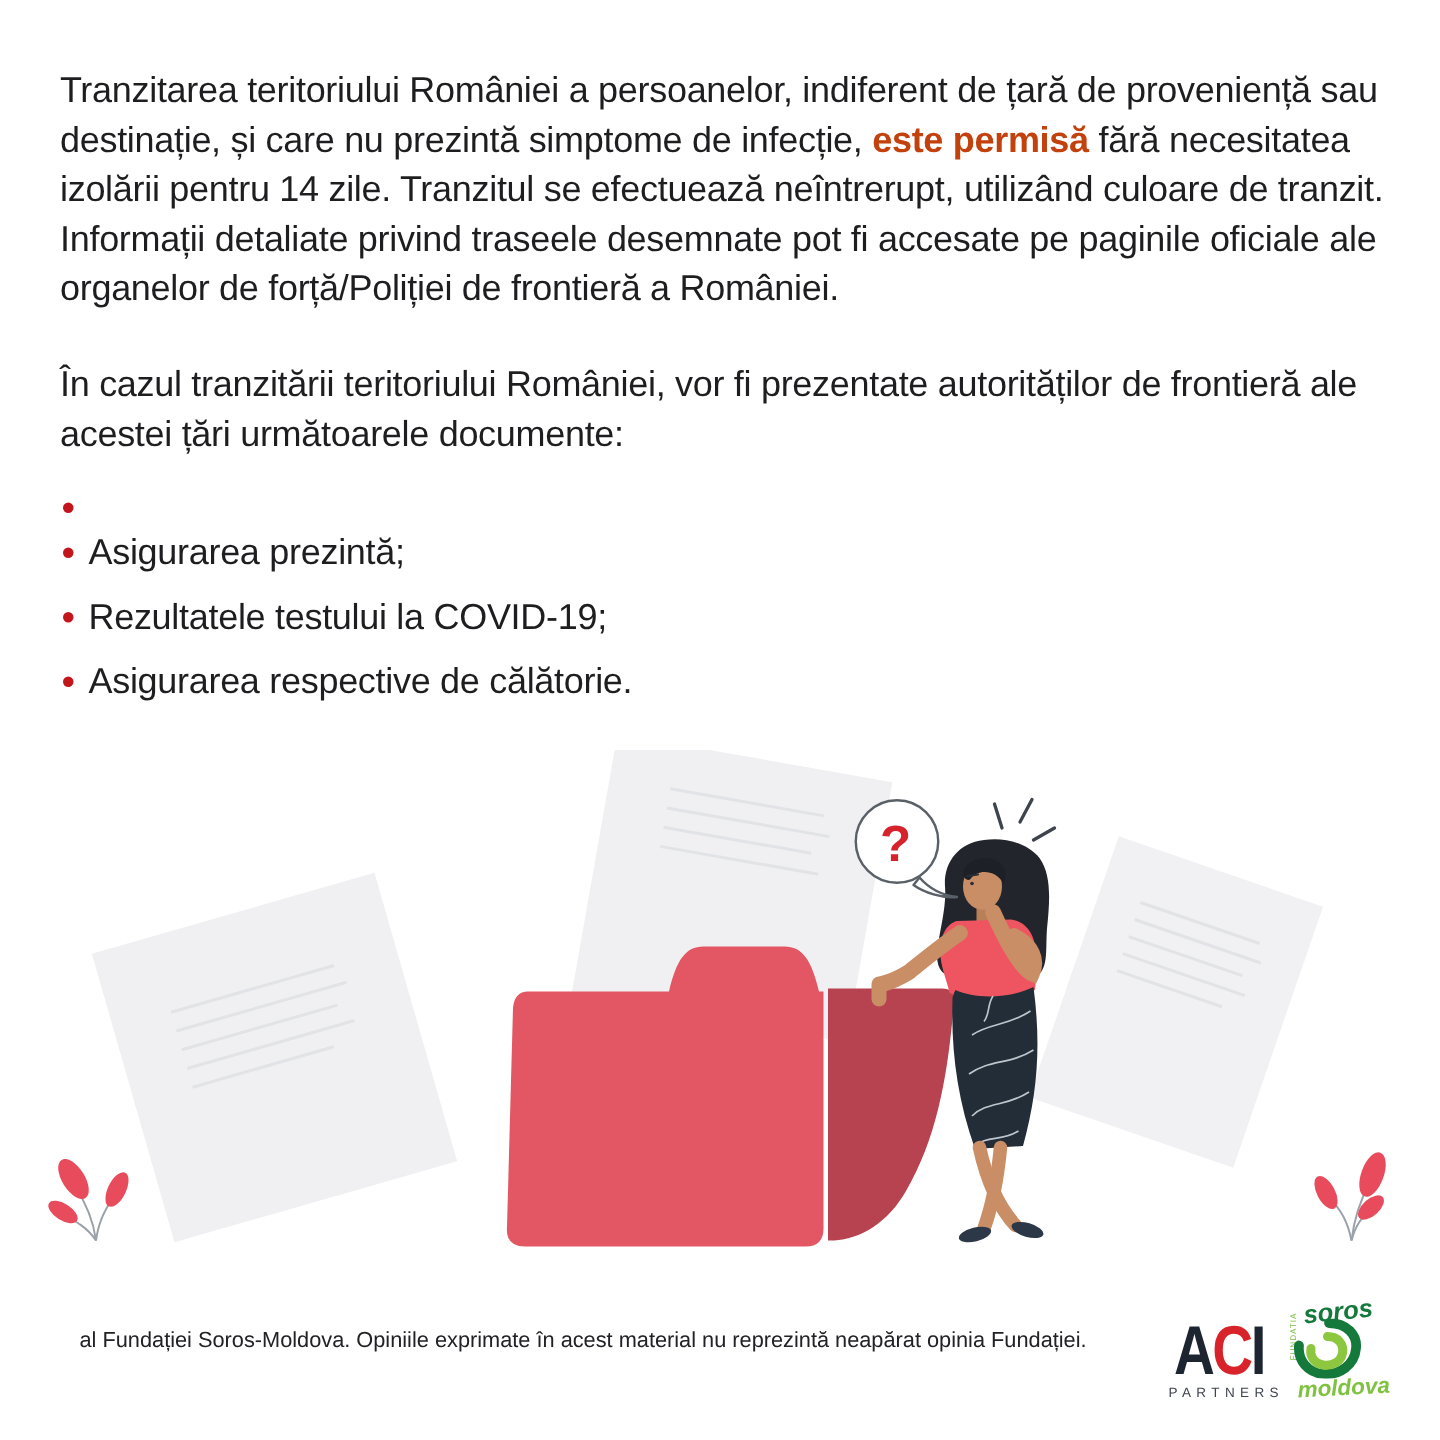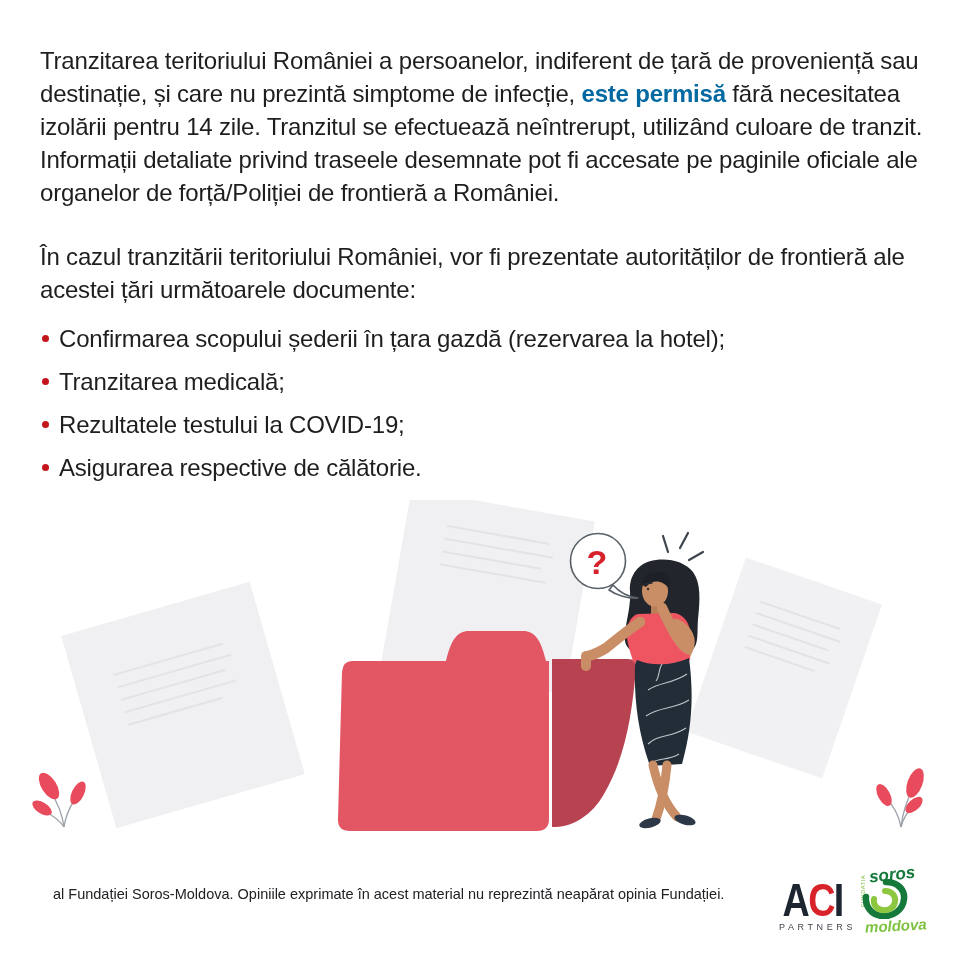--- a/index.html
+++ b/index.html
@@ -4,21 +4,21 @@
 <style>
   html,body{margin:0;padding:0;}
   body{
     width:960px;height:960px;position:relative;overflow:hidden;
     background:#ffffff;color:#1e1e20;
     font-family:"Liberation Sans", sans-serif;
   }
   .content{position:absolute;left:40px;top:44px;width:884px;}
   .intro{font-size:24px;line-height:33px;letter-spacing:-0.2px;margin:0;}
   .lead{font-size:24px;line-height:33px;letter-spacing:-0.2px;margin:31px 0 16px 0;}
-  .hl{color:#0369a1;font-weight:bold;}
+  .hl{color:#c2410c;font-weight:bold;}
   .doc-list{list-style:none;margin:14px 0 0 0;padding:0;}
   .doc-list li{display:flex;align-items:flex-start;font-size:24px;line-height:33px;margin-bottom:10px;letter-spacing:-0.2px;}
   .dot{flex:0 0 auto;width:7px;height:7px;border-radius:50%;background:#c3161c;margin:13px 10px 0 2px;}
   .illustration{position:absolute;left:0;top:500px;width:960px;height:350px;margin:0;}
   .footer-disclaimer{position:absolute;left:40px;top:883px;font-size:14.5px;line-height:23px;color:#212126;}
   .footer-disclaimer .l2{padding-left:13px;}
   
   .aci{position:absolute;left:770px;top:880px;width:86px;text-align:center;}
   .aci-word{display:inline-block;font-size:46px;font-weight:800;letter-spacing:-2px;line-height:40px;
             transform:scaleX(.82);transform-origin:center;color:#1d2531;}
@@ -35,25 +35,24 @@
 <body>
 
 <div class="content">
   <p class="intro"><span>Tranzitarea teritoriului României a persoanelor, indiferent de țară de proveniență sau destinație, și care nu prezintă simptome de infecție, </span><span class="hl">este permisă</span><span> fără necesitatea izolării pentru 14 zile. Tranzitul se efectuează neîntrerupt, utilizând culoare de tranzit. Informații detaliate privind traseele desemnate pot fi accesate pe paginile oficiale ale organelor de forță/Poliției de frontieră a României.</span></p>
 
   <p class="lead">În cazul tranzitării teritoriului României, vor fi prezentate autorităților de frontieră ale acestei țări următoarele documente:</p>
 
   <ul class="doc-list">
     <li>
         <span class="dot"></span>
-        <span>Confirmarea scopului șederii în țara gazdă (rezervarea la hotel);</span>
       </li>
     <li>
         <span class="dot"></span>
-        <span>Tranzitarea medicală;</span>
+        <span>Asigurarea prezintă;</span>
       </li>
     <li>
         <span class="dot"></span>
         <span>Rezultatele testului la COVID-19;</span>
       </li>
     <li>
         <span class="dot"></span>
         <span>Asigurarea respective de călătorie.</span>
       </li>
   </ul>

